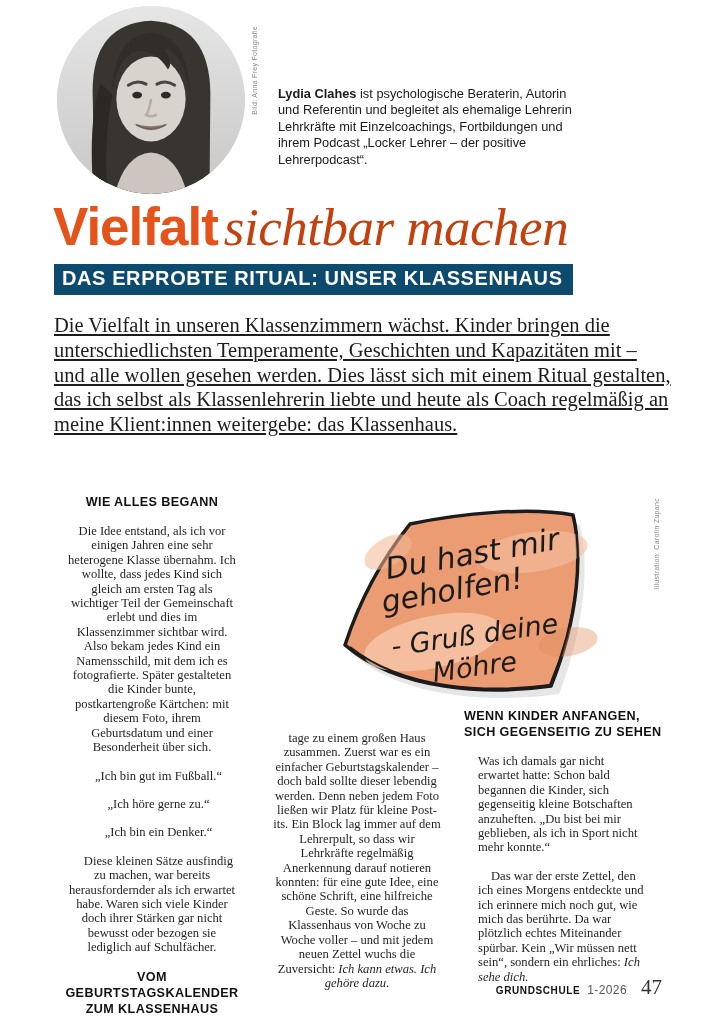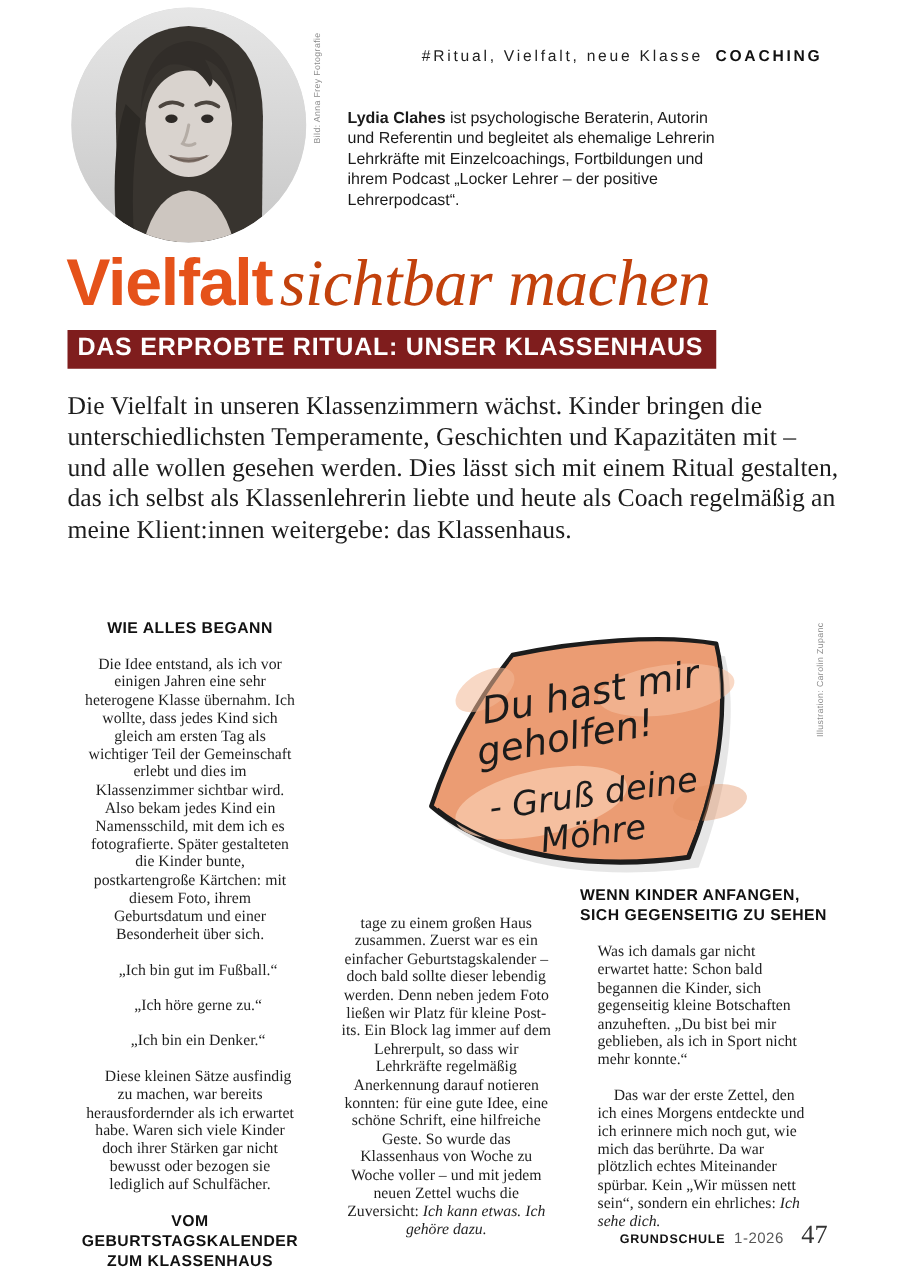--- a/index.html
+++ b/index.html
@@ -30,28 +30,29 @@
   .bio {
     position:absolute; left:278px; top:86px; width:302px;
     font-size:12.8px; line-height:16.4px; color:#1a1a1a;
   }
   .bio b { font-weight:700; }
   
   .title { position:absolute; left:53px; top:196px; white-space:nowrap; }
   .title .hl { font-family:"Liberation Sans", sans-serif; font-weight:700; font-size:53px; letter-spacing:-1px; }
   .title .rest { font-family:"Liberation Serif", serif; font-style:italic; font-weight:400; font-size:53px; letter-spacing:-.5px; color:#c2410c; margin-left:6px; }
   .banner {
-    position:absolute; left:54px; top:264px; background:#7f1d1d; color:#ffffff;
+    position:absolute; left:54px; top:264px; background:#0c4a6e; color:#ffffff;
     font-weight:700; font-size:20px; letter-spacing:.6px; padding:3px 10px 5px 8px;
     white-space:nowrap;
   }
   .intro {
     position:absolute; left:54px; top:313px; width:618px;
     font-family:"Liberation Serif", serif; font-size:20.5px; line-height:24.8px;
     color:#1c1c1c;
+    text-decoration:underline;
   }
   
   .col {
     position:absolute;
     font-family:"Liberation Serif", serif; font-size:12.6px; line-height:14.4px;
     color:#1f1f1f;
   }
   .col1 { left:54px;  top:494px; width:196px;text-align:center; }
   .col2 { left:259px; top:717px; width:196px;text-align:center; }
   .col3 { left:464px; top:708px; width:198px; }
@@ -116,24 +117,20 @@
 
         <path d="M95,95 Q93,106 90,110 Q95,113 100,110" stroke="#b4aca5" stroke-width="2.5" fill="none" stroke-linecap="round"></path>
 
         <path d="M78,119 Q95,132 112,119 Q95,124 78,119 Z" fill="#8c7d75"></path>
         <path d="M80,120 Q95,128 110,120" stroke="#6e6159" stroke-width="1.5" fill="none"></path>
       </g>
     </svg>
   </div>
   <div class="vcredit photo-credit">Bild: Anna Frey Fotografie</div>
 
-  <div class="kickerline">
-    <span class="tags">#Ritual, Vielfalt, neue Klasse</span>
-    <span class="section">COACHING</span>
-  </div>
 
   <div class="bio">
     <b>Lydia Clahes</b><span> ist psychologische Beraterin, Autorin und Referentin und begleitet als ehemalige Lehrerin Lehrkräfte mit Einzelcoachings, Fortbildungen und ihrem Podcast „Locker Lehrer – der positive Lehrerpodcast“.</span>
   </div>
 
   <div class="title">
     <span class="hl" style="color:#e5521a">Vielfalt</span><span class="rest">sichtbar machen</span>
   </div>
 
   <div class="banner">DAS ERPROBTE RITUAL: UNSER KLASSENHAUS</div>

